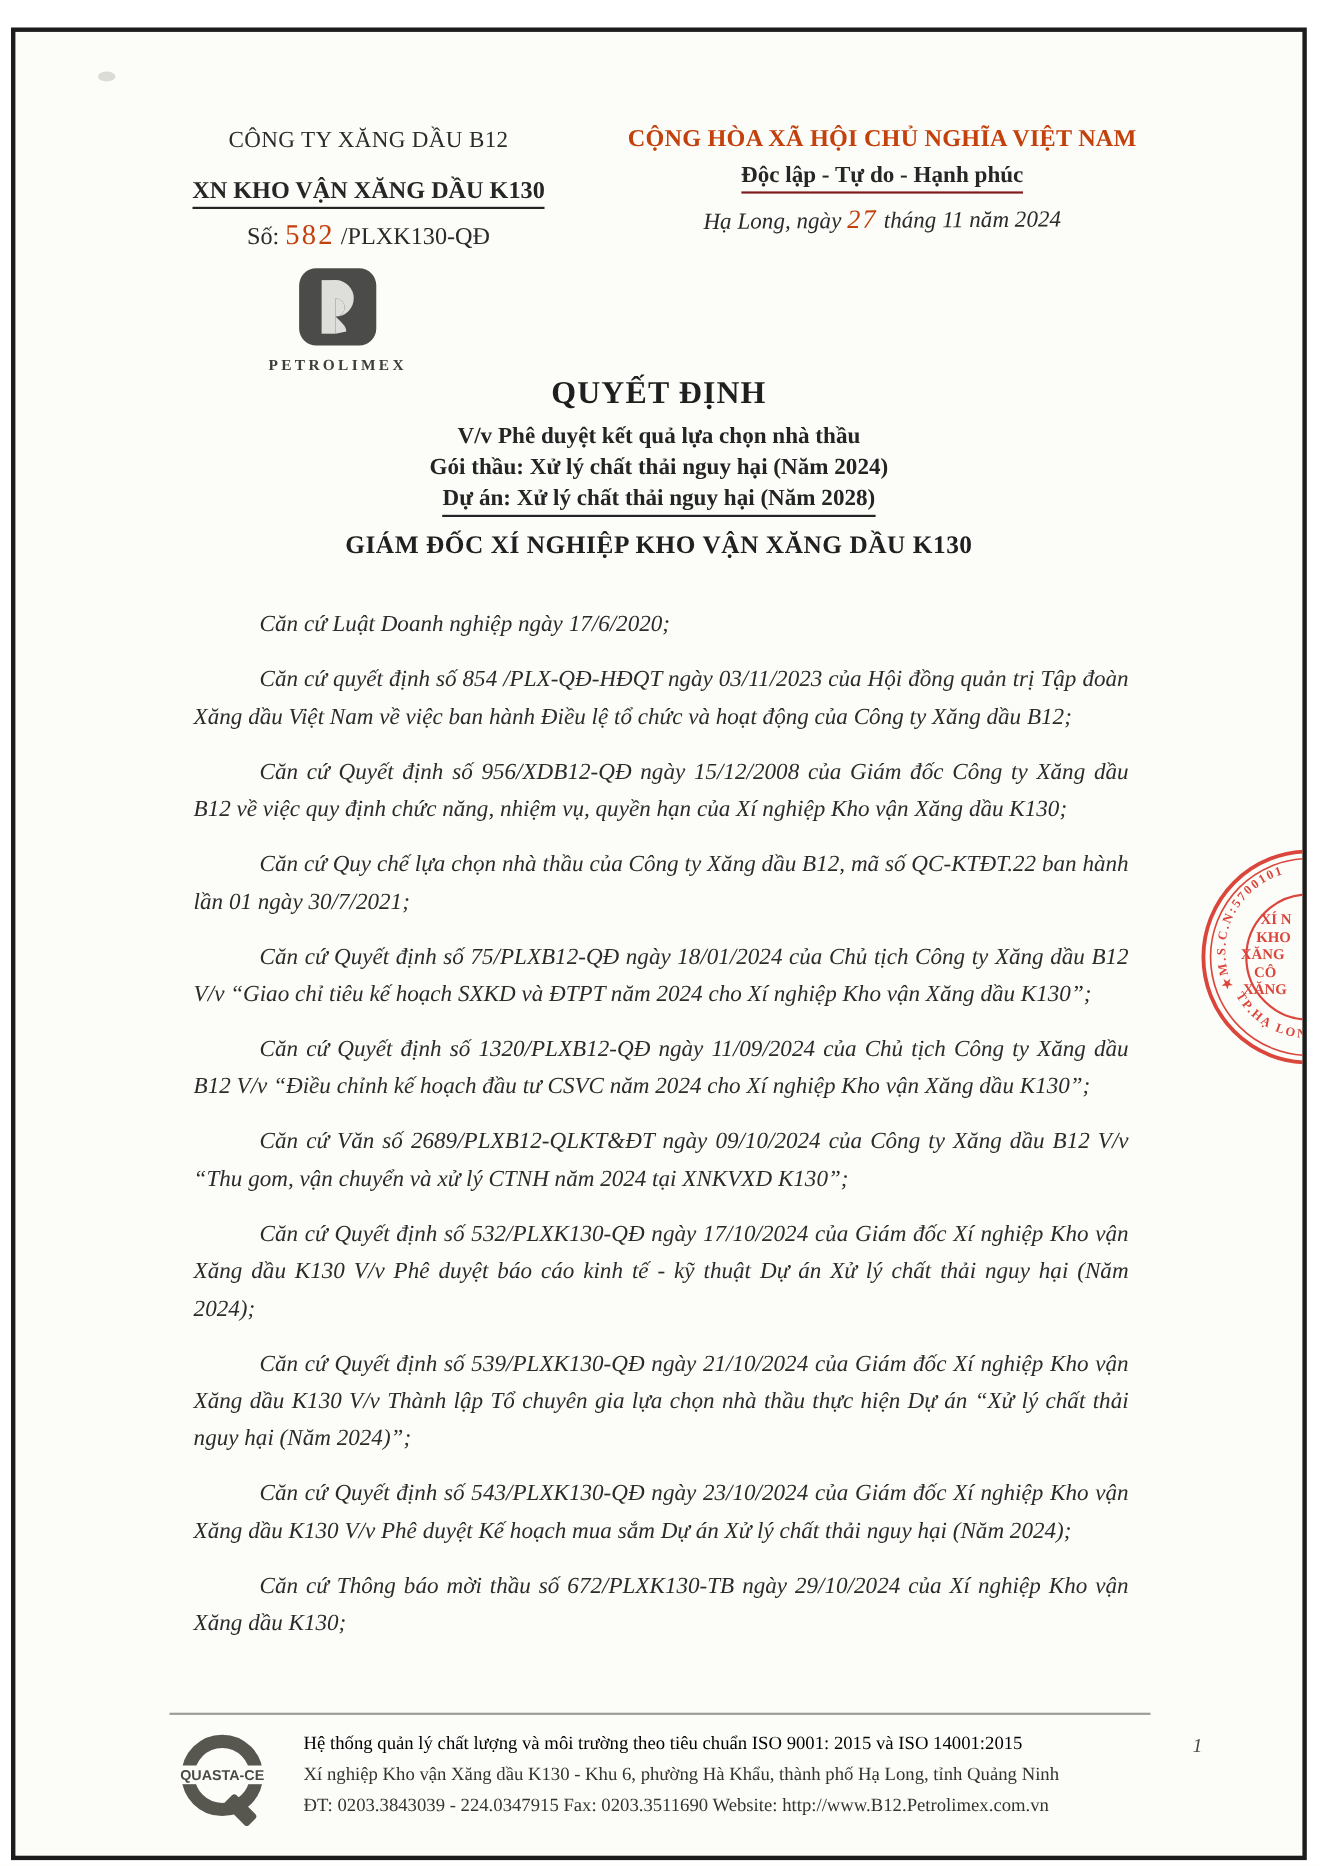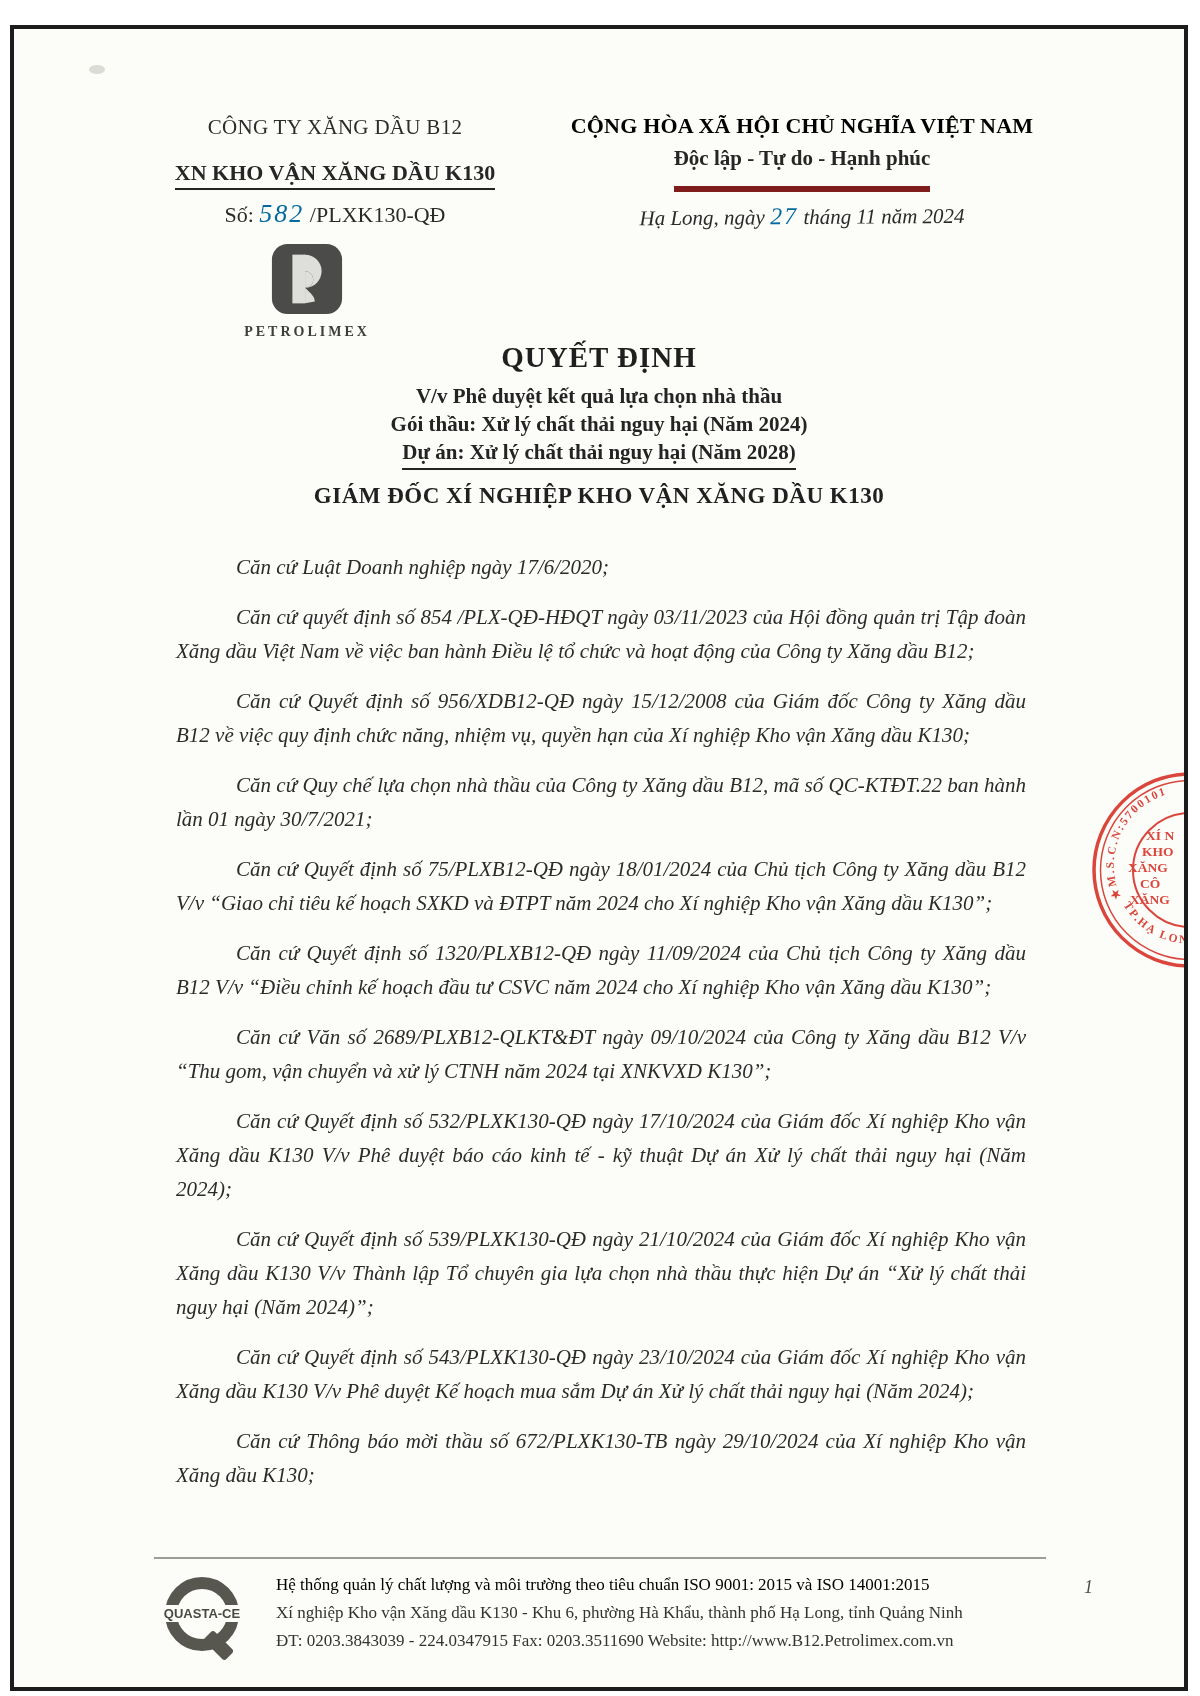--- a/index.html
+++ b/index.html
@@ -11,27 +11,27 @@
     position:absolute;left:10px;top:25px;width:1178px;height:1666px;
     box-sizing:border-box;border:4px solid #1c1c1c;background:#fcfcf9;overflow:hidden;
   }
   .speck{position:absolute;left:75px;top:36px;width:16px;height:9px;background:#dcdcd6;border-radius:50%;}
   
   .header-left{position:absolute;left:146px;top:86px;width:350px;text-align:center;}
   .company{font-size:21px;letter-spacing:.3px;color:#2c2c2c;}
   .dept{font-size:22px;font-weight:bold;margin-top:20px;}
   .dept span{display:inline-block;border-bottom:2px solid #242424;padding-bottom:2px;}
   .so-line{font-size:22px;margin-top:9px;color:#2a2a2a;}
-  .hand{font-size:26px;font-style:italic;letter-spacing:2px;font-weight:500;color:#0369a1;}
+  .hand{font-size:26px;letter-spacing:2px;font-weight:500;color:#c2410c;}
   .logo-wrap{margin-top:12px;transform:translateX(-28px);}
   .brand{font-size:14px;font-weight:bold;letter-spacing:3px;color:#3d3d3b;margin-top:3px;}
   .header-right{position:absolute;left:508px;top:84px;width:560px;text-align:center;}
-  .motto1{font-size:22px;font-weight:bold;letter-spacing:.2px;color:#000000;}
+  .motto1{font-size:22px;font-weight:bold;letter-spacing:.2px;color:#c2410c;}
   .motto2{font-size:21px;font-weight:bold;margin-top:7px;}
-  .motto2 span{display:inline-block;border-bottom:6px solid #7f1d1d;padding-bottom:15px;}
+  .motto2 span{display:inline-block;border-bottom:2px solid #7f1d1d;padding-bottom:3px;}
   .dateline{font-size:21px;font-style:italic;margin-top:11px;color:#2a2a2a;transform:rotate(-.4deg);}
   .dateline .hand{font-size:24px;}
   
   .title-block{position:absolute;top:312px;left:0;width:100%;text-align:center;}
   .title-main{font-size:29px;font-weight:bold;letter-spacing:1px;color:#1f1f1f;}
   .title-sub{font-size:21px;font-weight:bold;line-height:28px;color:#242424;}
   .title-sub.first{margin-top:8px;}
   .title-project span{display:inline-block;border-bottom:2px solid #242424;padding-bottom:2px;}
   .issuer{position:absolute;top:454px;left:0;width:100%;text-align:center;
           font-size:23px;font-weight:bold;letter-spacing:.5px;color:#202020;}

